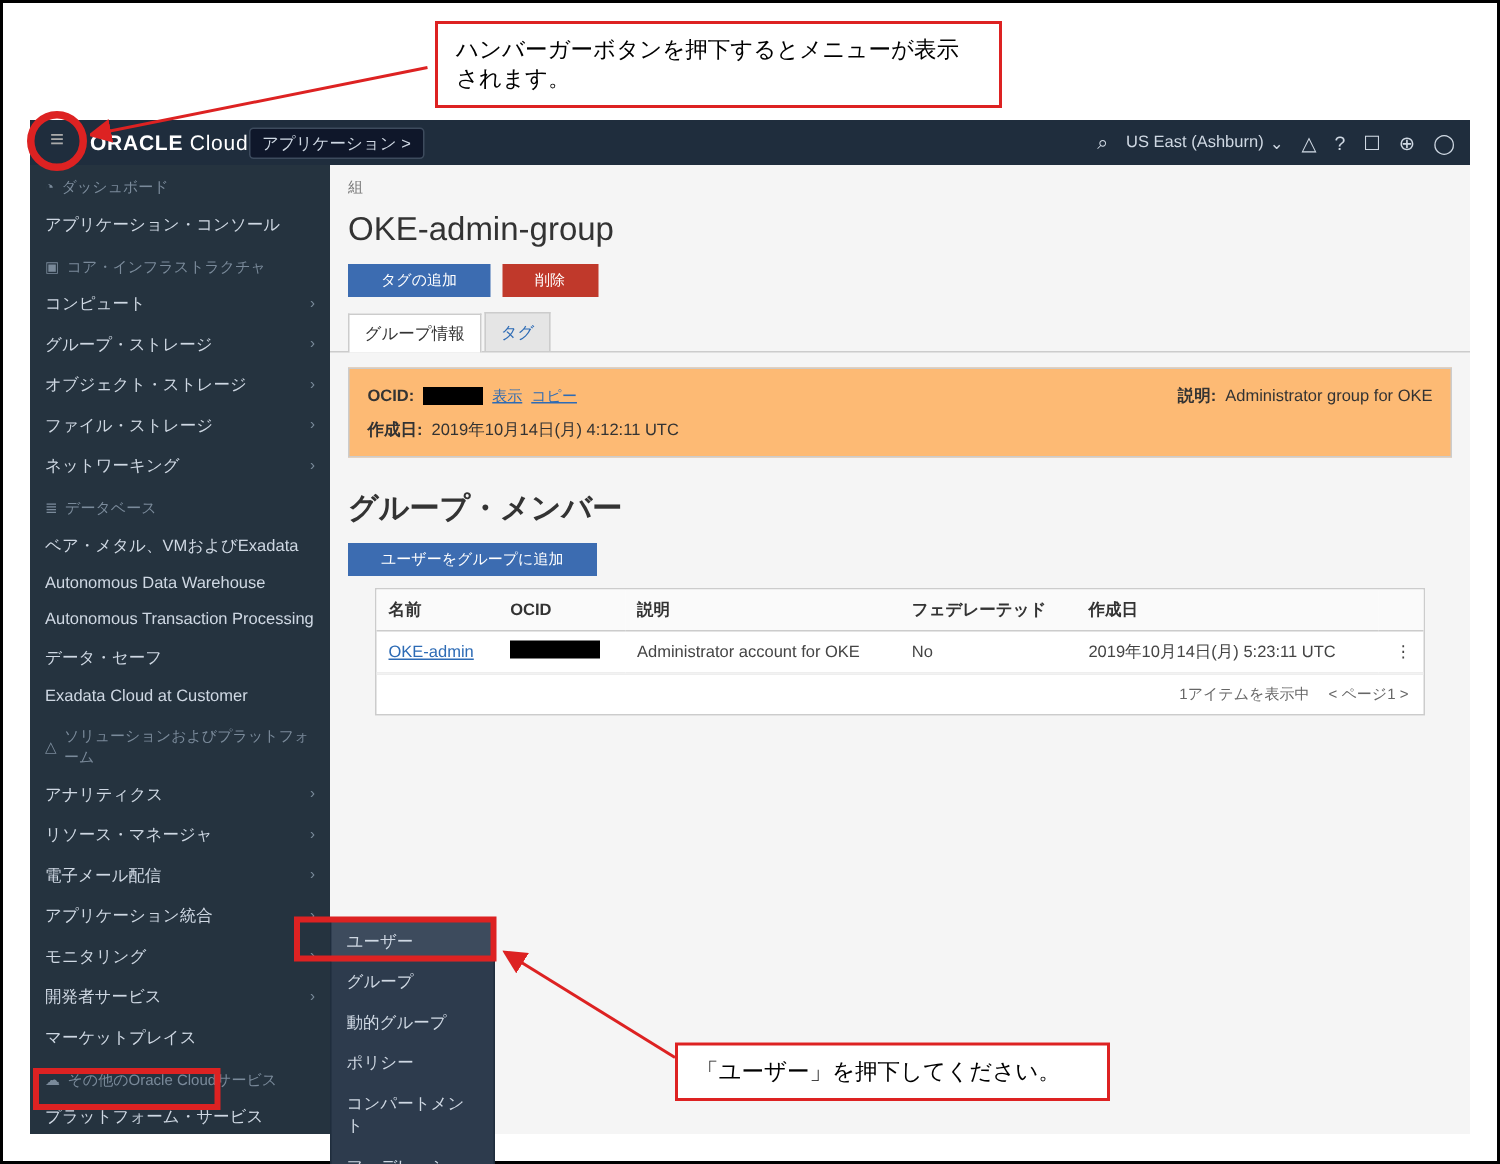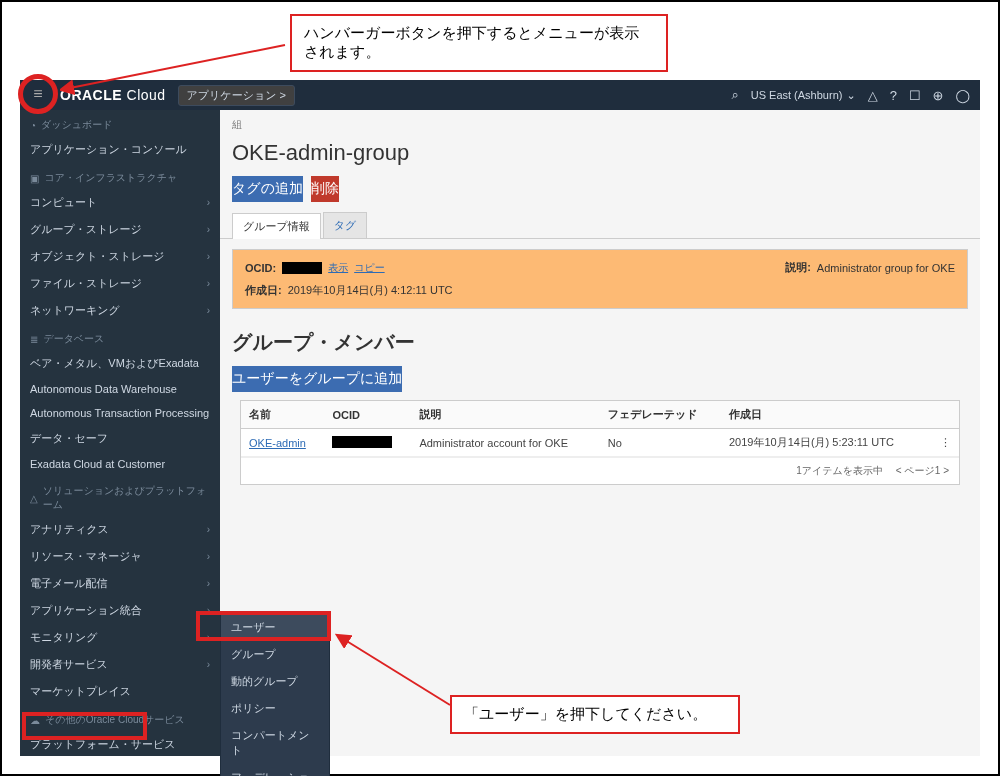--- a/index.html
+++ b/index.html
@@ -5,52 +5,52 @@
   * { box-sizing: border-box; margin: 0; padding: 0; }
   body { font-family: Arial, "Hiragino Sans", "Meiryo", sans-serif; background: #fff; width: 1000px; height: 776px; position: relative; overflow: hidden; }
   .outer-border { position: absolute; top: 0; left: 0; right: 0; bottom: 0; border: 2px solid #000; }
   .callout-top { position: absolute; top: 14px; left: 290px; width: 378px; border: 2px solid #d22; padding: 8px 12px; font-size: 15px; background: #fff; color: #000; z-index: 50; }
   .callout-bottom { position: absolute; top: 695px; left: 450px; width: 290px; border: 2px solid #d22; padding: 8px 12px; font-size: 15px; background: #fff; color: #000; z-index: 50; }
   .topbar { position: absolute; top: 80px; left: 20px; right: 20px; height: 30px; background: #1f2d3d; display: flex; align-items: center; color: #fff; font-size: 12px; padding-left: 40px; }
   .hamburger-circle { position: absolute; top: 74px; left: 18px; width: 40px; height: 40px; border: 5px solid #d22; border-radius: 50%; z-index: 60; display: flex; align-items: center; justify-content: center; }
   .hamburger-icon { color: #aaa; font-size: 16px; line-height: 1; }
   .brand { font-size: 14px; font-weight: 300; letter-spacing: 0.5px; }
   .brand b { font-weight: 700; }
-  .app-btn { margin-left: 12px; background: #404040; border: 1px solid #3d4b5d; color: #cfd8e3; font-size: 11px; padding: 2px 8px; border-radius: 3px; }
+  .app-btn { background: #0f172a; border: 1px solid #3d4b5d; color: #cfd8e3; font-size: 11px; padding: 2px 8px; border-radius: 3px; }
   .topbar-right { position: absolute; right: 10px; display: flex; align-items: center; gap: 12px; color: #cfd8e3; }
   .topbar-right .region { font-size: 11px; display: flex; align-items: center; gap: 4px; }
   .topbar-right .icon { font-size: 13px; }
   .sidebar { position: absolute; top: 110px; left: 20px; width: 200px; bottom: 20px; background: #25333f; color: #cfd8e3; font-size: 11px; overflow-y: auto; }
   .sidebar::-webkit-scrollbar { width: 0; }
   .side-section-header { color: #7a8a9a; font-size: 10px; padding: 8px 10px 4px; display: flex; align-items: center; gap: 5px; }
   .side-item { display: flex; align-items: center; justify-content: space-between; padding: 6px 10px; cursor: pointer; }
   .side-item .chev { color: #7a8a9a; font-size: 10px; }
   .submenu { position: absolute; top: 613px; left: 220px; width: 110px; background: #2d3b4d; color: #cfd8e3; font-size: 11px; z-index: 30; border: 1px solid #1f2d3d; }
   .submenu-item { padding: 6px 10px; cursor: pointer; }
   .submenu-item.highlighted { background: #3d4b5d; }
   .red-box-user { position: absolute; top: 611px; left: 196px; width: 135px; height: 30px; border: 4px solid #d22; z-index: 55; pointer-events: none; }
   .red-box-identity { position: absolute; top: 712px; left: 22px; width: 125px; height: 28px; border: 4px solid #d22; z-index: 55; pointer-events: none; }
   .main { position: absolute; top: 110px; left: 220px; right: 20px; bottom: 20px; background: #f5f5f5; color: #333; font-size: 12px; overflow: hidden; }
   .breadcrumb { padding: 8px 12px; font-size: 10px; color: #777; }
   .page-title { font-size: 22px; font-weight: 400; padding: 0 12px 10px; color: #333; }
   .action-row { padding: 0 12px 10px; display: flex; gap: 8px; }
-  .btn { font-size: 14px; padding: 4px 0; border: none; color: #fff; cursor: pointer; }
+  .btn { font-size: 10px; padding: 4px 22px; border: none; color: #fff; cursor: pointer; }
   .btn-blue { background: #3c6cb1; }
   .btn-red { background: #c0392b; }
   .tabs { display: flex; gap: 2px; padding: 0 12px; border-bottom: 1px solid #ccc; }
   .tab { font-size: 11px; padding: 5px 10px; background: #e5e5e5; border: 1px solid #ccc; border-bottom: none; cursor: pointer; }
   .tab.active { background: #fff; position: relative; top: 1px; }
   .tab-link { color: #2d6bb5; }
   .info-panel { margin: 10px 12px; border: 1px solid #ccc; padding: 10px 12px; background: #fdba74; display: flex; flex-wrap: wrap; gap: 8px 40px; font-size: 11px; }
   .info-item { display: flex; align-items: center; gap: 6px; }
   .black-box { display: inline-block; width: 40px; height: 12px; background: #000; }
   .link-small { color: #2d6bb5; font-size: 10px; text-decoration: underline; cursor: pointer; }
   .section-title { font-size: 20px; padding: 10px 12px; color: #333; }
   .add-user-btn { margin: 0 12px 8px; }
-  .table-wrap { margin: 0 20px; border: 1px solid #ccc; background: #fff; }
+  .table-wrap { margin: 0 30px; border: 1px solid #ccc; background: #fff; }
   .tbl { width: 100%; border-collapse: collapse; font-size: 11px; }
   .tbl th { text-align: left; padding: 6px 8px; border-bottom: 1px solid #ccc; font-weight: 700; color: #333; background: #fafafa; }
   .tbl td { padding: 6px 8px; border-bottom: 1px solid #eee; color: #444; }
   .tbl td a { color: #2d6bb5; text-decoration: underline; }
   .table-footer { padding: 6px 10px; text-align: right; font-size: 10px; color: #666; border-top: 1px solid #eee; }
   .dots-cell { text-align: right; color: #888; }
   
   .arrow-svg { position: absolute; z-index: 45; pointer-events: none; }
 </style>
 </head>

